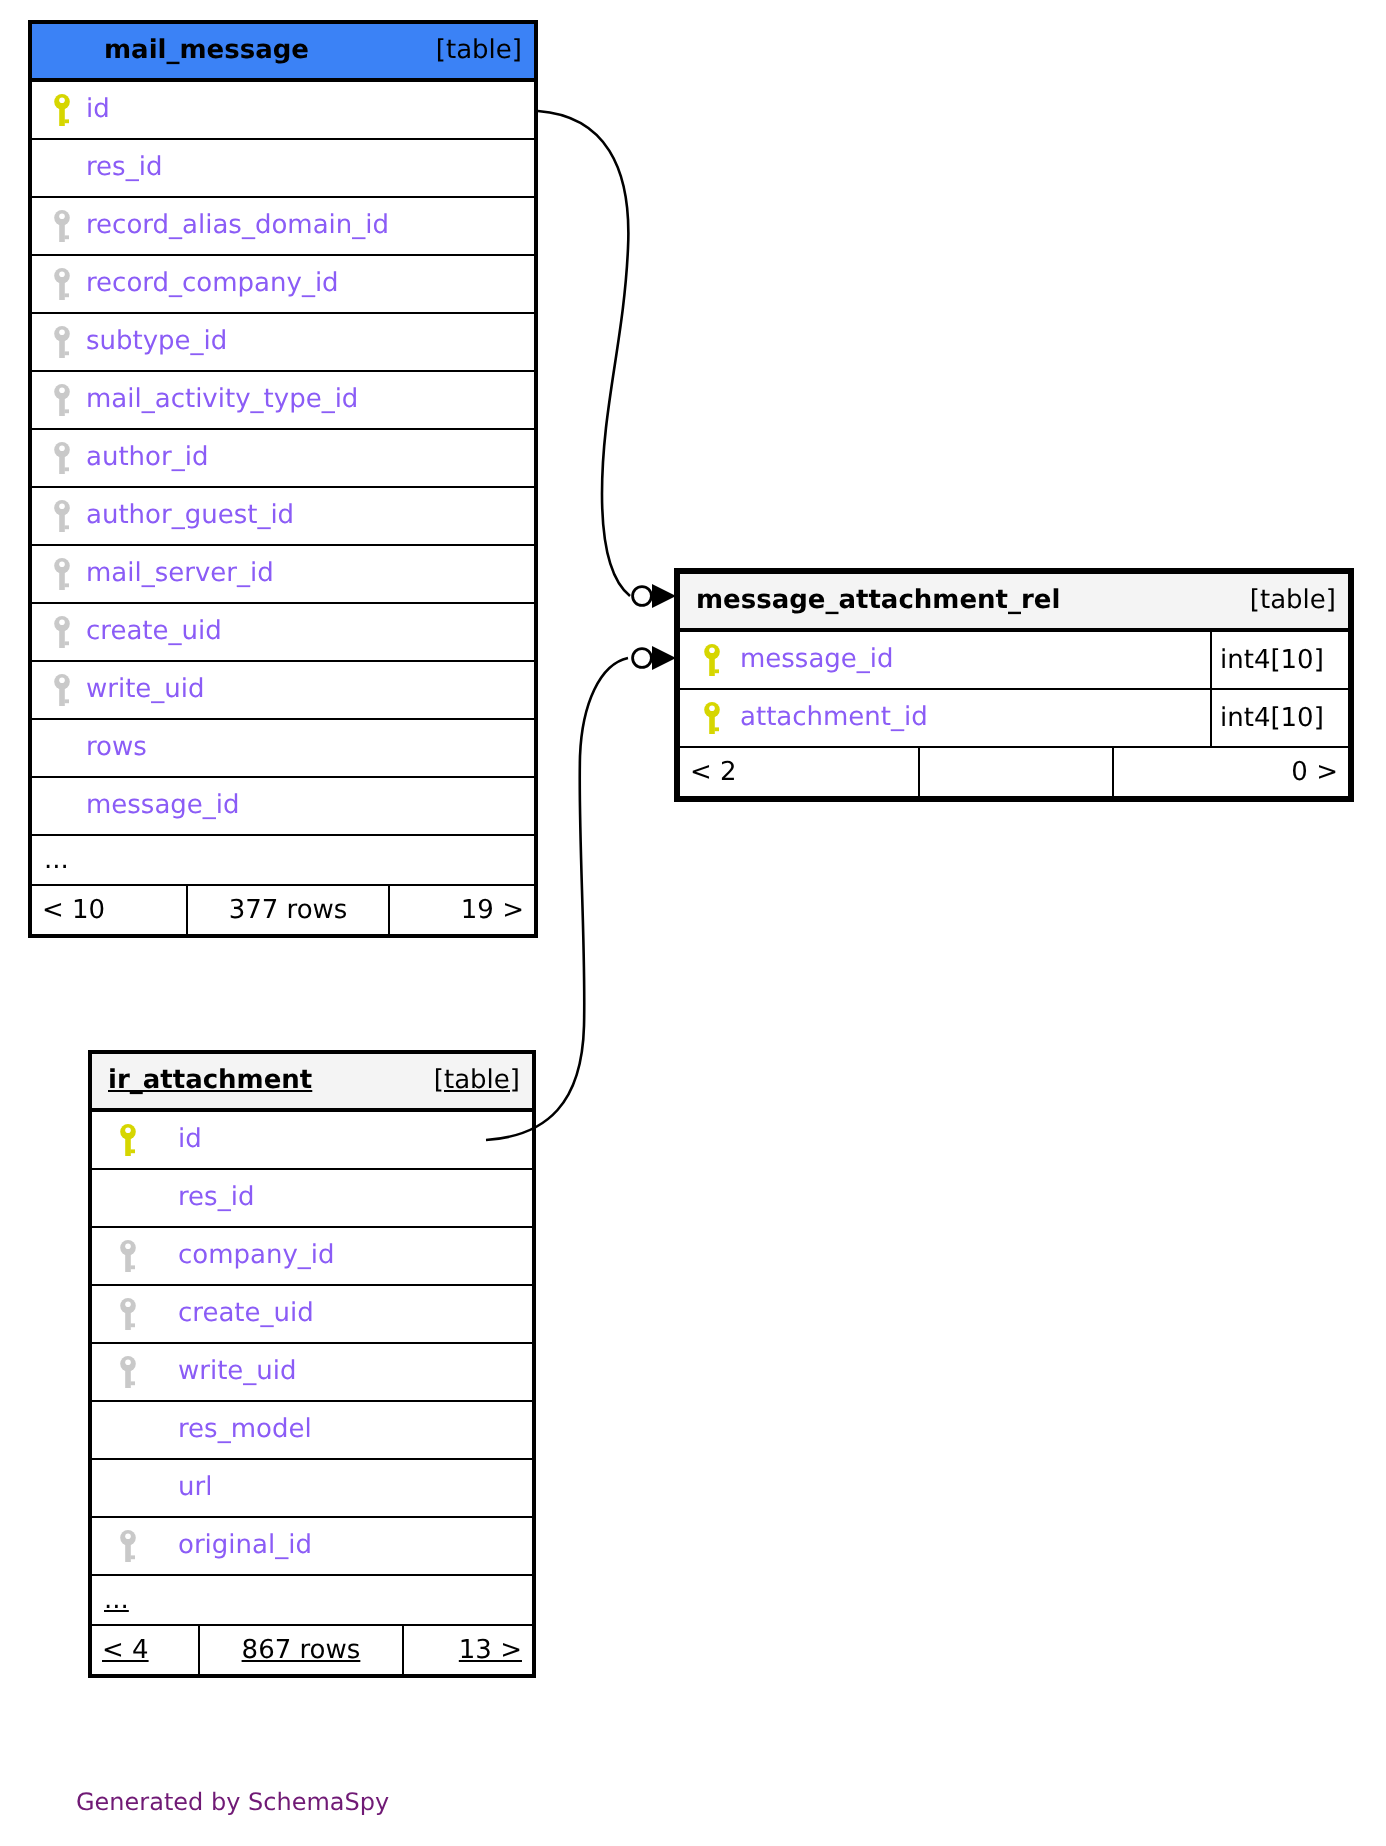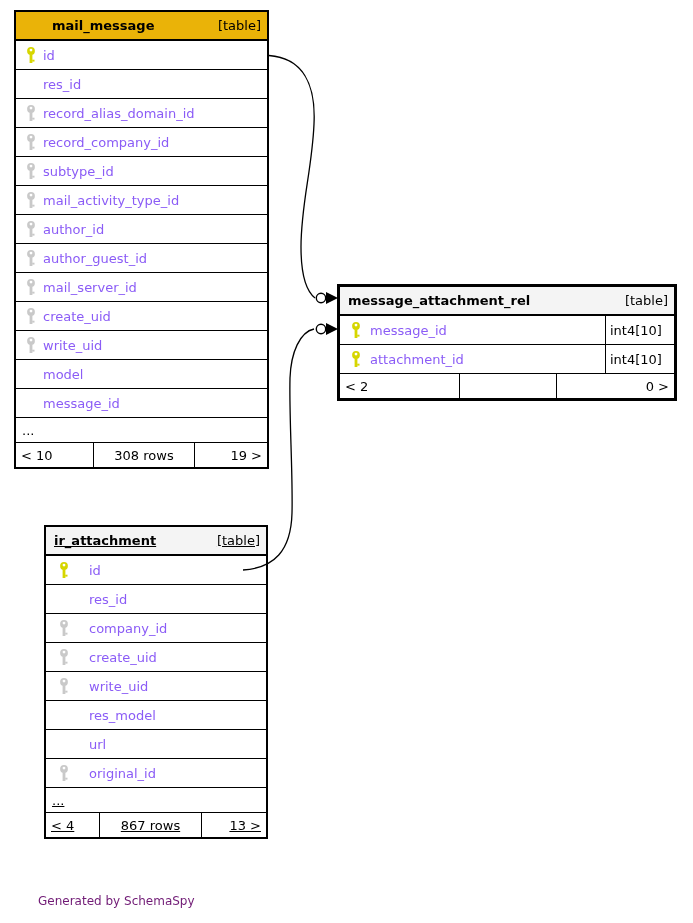--- a/index.html
+++ b/index.html
@@ -102,21 +102,21 @@
     white-space: nowrap;
     margin-left: 24px;
   }
 </style>
 </head>
 <body>
 
 <div class="canvas">
 
   <div class="db-table" id="t-mail_message" style="left: 14px; top: 10px; width: 255px;">
-    <div class="tbl-header" style="background: #eab308; padding-left: 36px;">
+    <div class="tbl-header" style="background: #3b82f6; padding-left: 36px;">
       <span class="tbl-name">mail_message</span>
       <span class="tbl-tag">[table]</span>
     </div>
     <div class="tbl-body">
         <div class="tbl-row">
           <span class="col-icon" style="left: 10px;"><svg width="10" height="17" viewBox="0 0 10 17">
               <circle cx="5" cy="4.4" r="3.9" fill="#d6d600"></circle>
               <circle cx="5" cy="3.6" r="1.4" fill="#ffffff"></circle>
               <rect x="3.6" y="7.6" width="2.8" height="8.9" fill="#d6d600"></rect>
               <rect x="6.2" y="13.2" width="2.3" height="1.9" fill="#d6d600"></rect>
@@ -201,29 +201,29 @@
         <div class="tbl-row">
           <span class="col-icon" style="left: 10px;"><svg width="10" height="17" viewBox="0 0 10 17">
               <circle cx="5" cy="4.4" r="3.9" fill="#c9c9c9"></circle>
               <circle cx="5" cy="3.6" r="1.4" fill="#ffffff"></circle>
               <rect x="3.6" y="7.6" width="2.8" height="8.9" fill="#c9c9c9"></rect>
               <rect x="6.2" y="13.2" width="2.3" height="1.9" fill="#c9c9c9"></rect>
             </svg></span>
           <span class="col-label" style="left: 27px;">write_uid</span>
         </div>
         <div class="tbl-row">
-          <span class="col-label" style="left: 27px;">model</span>
+          <span class="col-label" style="left: 27px;">rows</span>
         </div>
         <div class="tbl-row">
           <span class="col-label" style="left: 27px;">message_id</span>
         </div>
         <div class="tbl-ellipsis">...</div>
         <div class="tbl-footer">
           <span class="cell left" style="width: 30.6%;">&lt; 10</span>
-          <span class="cell center" style="width: 40.8%;">308 rows</span>
+          <span class="cell center" style="width: 40.8%;">377 rows</span>
           <span class="cell right" style="width: 28.6%;">19 &gt;</span>
         </div>
       </div>
   </div>
 
   <div class="db-table bold" id="t-message_attachment_rel" style="left: 337px; top: 252px; width: 340px; margin-top: 32px;">
     <div class="tbl-header" style="background: rgb(244, 244, 244);">
       <span class="tbl-name">message_attachment_rel</span>
       <span class="tbl-tag">[table]</span>
     </div>

